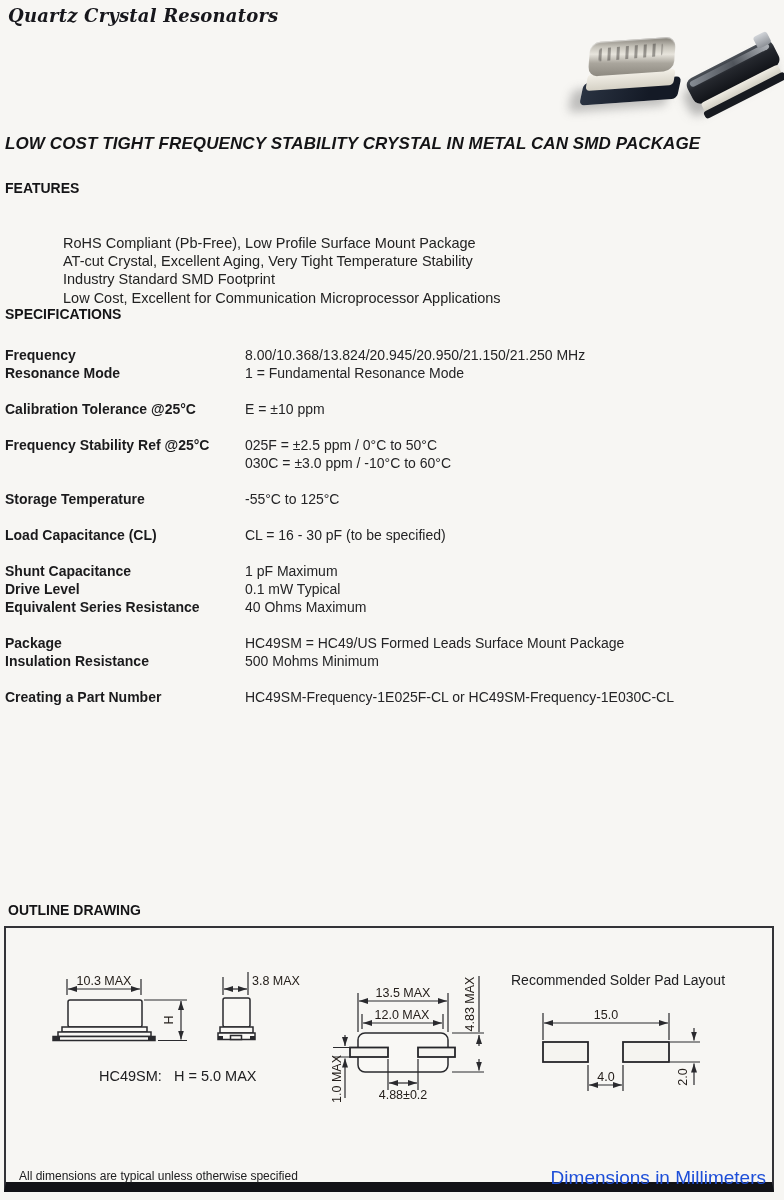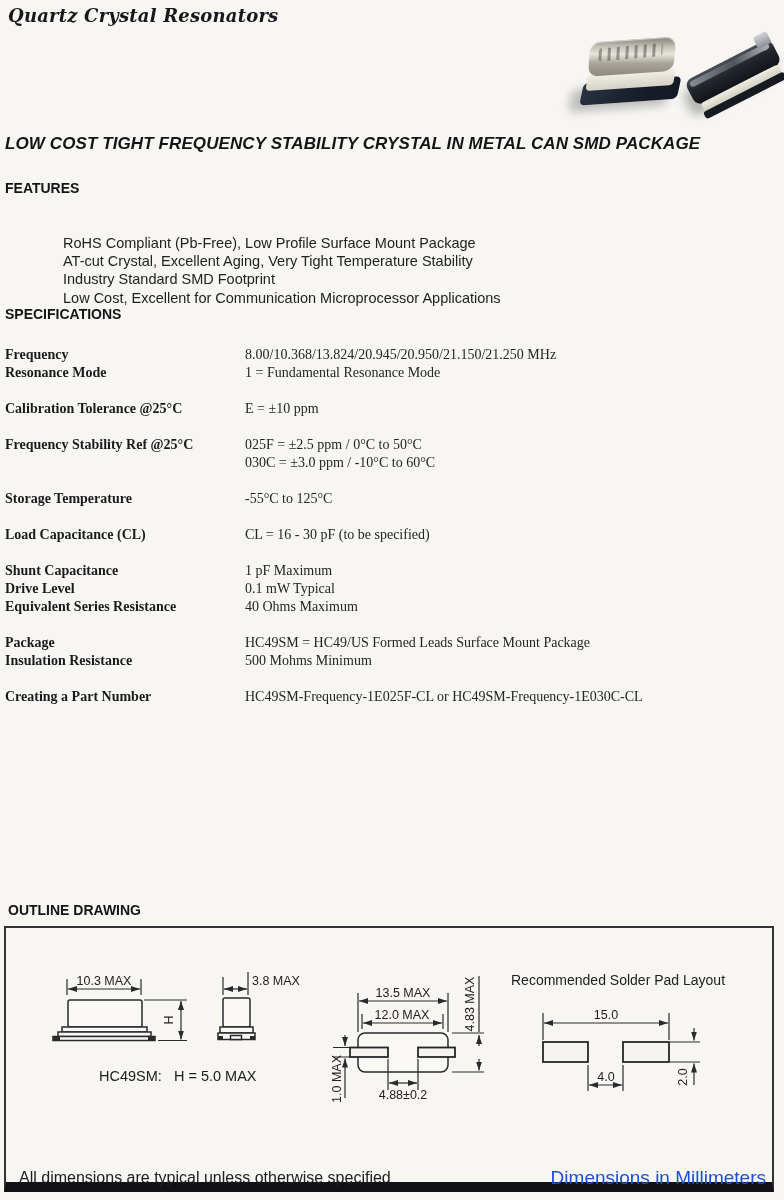--- a/index.html
+++ b/index.html
@@ -28,29 +28,29 @@
   .title{position:absolute;left:5px;top:134px;margin:0;font-size:17px;font-weight:bold;color:#141416;letter-spacing:0.1px;white-space:nowrap;font-style:italic;}
   .sec{position:absolute;margin:0;font-size:14px;font-weight:bold;color:#141416;}
   .features-h{left:5px;top:180px;}
   .specs-h{left:5px;top:306px;}
   .outline-h{left:8px;top:902px;}
 
   .features{position:absolute;left:63px;top:214px;font-size:14.5px;line-height:18.2px;color:#222;margin-top:20px;}
   .feature-line{white-space:nowrap;}
 
   .specs{position:absolute;left:5px;top:346px;font-size:14px;line-height:18px;}
-  .spec-group{margin-bottom:18px;font-family:Liberation Serif, serif;}
+  .spec-group{margin-bottom:18px;}
   .spec-row{display:flex;}
   .spec-label{width:240px;font-weight:bold;color:#1a1a1c;white-space:nowrap;}
   .spec-value{color:#242426;white-space:pre;text-align:right;}
 
   .outline-box{position:absolute;left:4px;top:926px;width:766px;height:254px;border:2px solid #333338;border-bottom:10px solid #121216;background:#f7f6f3;}
   .solder-title{position:absolute;left:505px;top:44px;font-size:14px;color:#202022;}
   .h-note{position:absolute;left:46px;top:140px;font-size:14.5px;color:#202022;white-space:pre;margin-left:47px;}
-  .foot-left{position:absolute;left:13px;top:241px;font-size:16px;color:#202022;}
+  .foot-left{position:absolute;left:13px;top:241px;font-size:12px;color:#202022;}
   .foot-right{position:absolute;right:6px;top:239px;font-size:19px;color:#1d4ed8;}
   .draw-svg{position:absolute;left:0;top:0;}
   .draw-svg text{font-family:"Liberation Sans",sans-serif;font-size:12.5px;fill:#26201c;}
   .draw-svg .ln{stroke:#2a2a2e;stroke-width:1.2;fill:none;}
   .draw-svg .shape{stroke:#2a2a2e;stroke-width:1.5;fill:#f9f8f5;}
   .draw-svg .pad{stroke:#26262a;stroke-width:1.8;fill:#f5f4f0;}
   .draw-svg .foot{fill:#2a2a2e;stroke:none;}
 </style>
 </head>
 <body>

